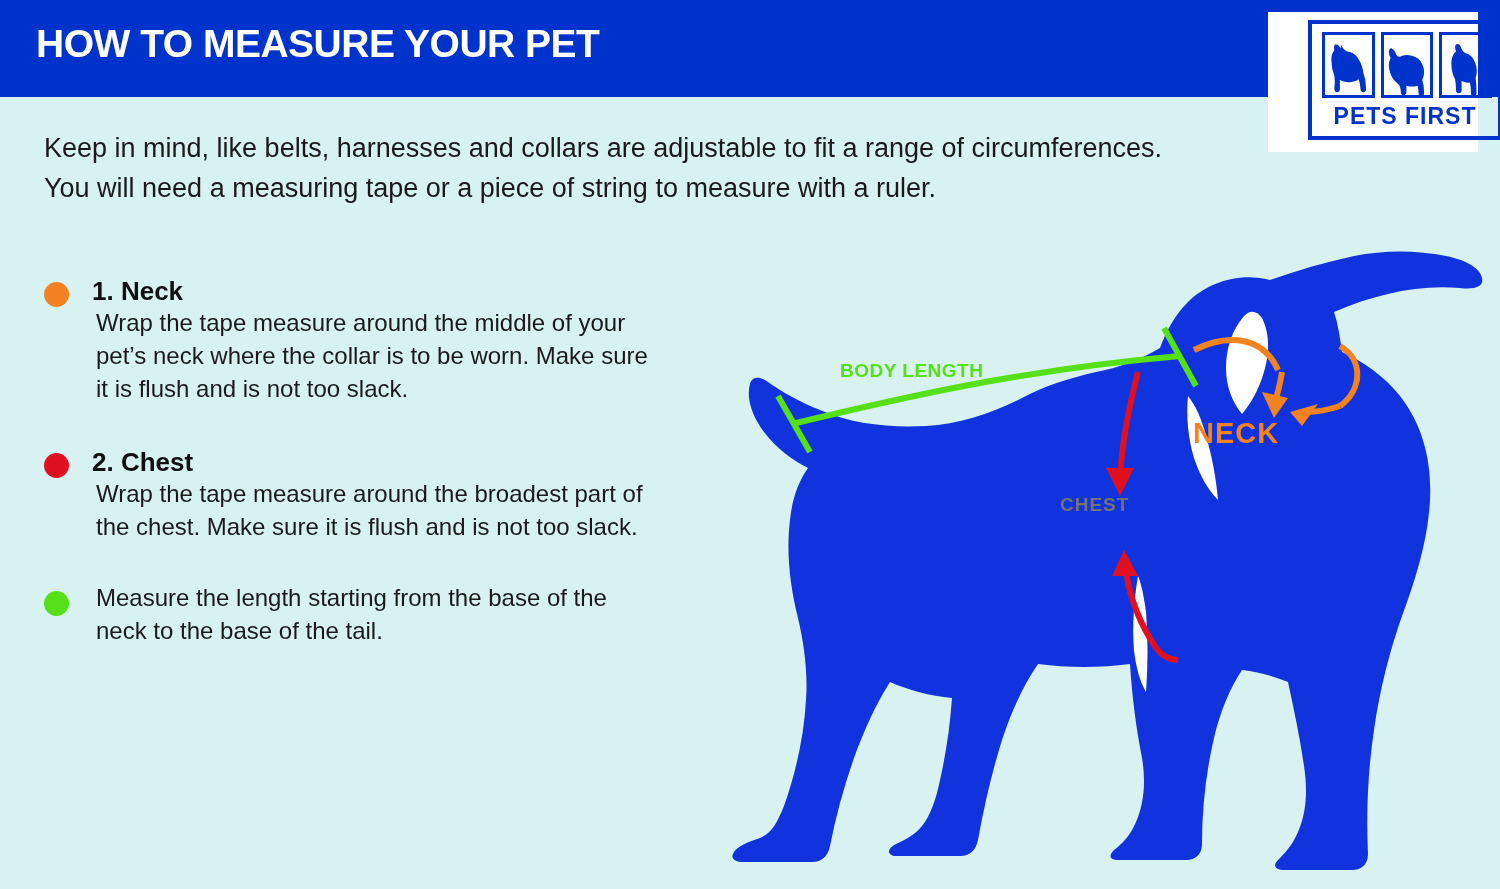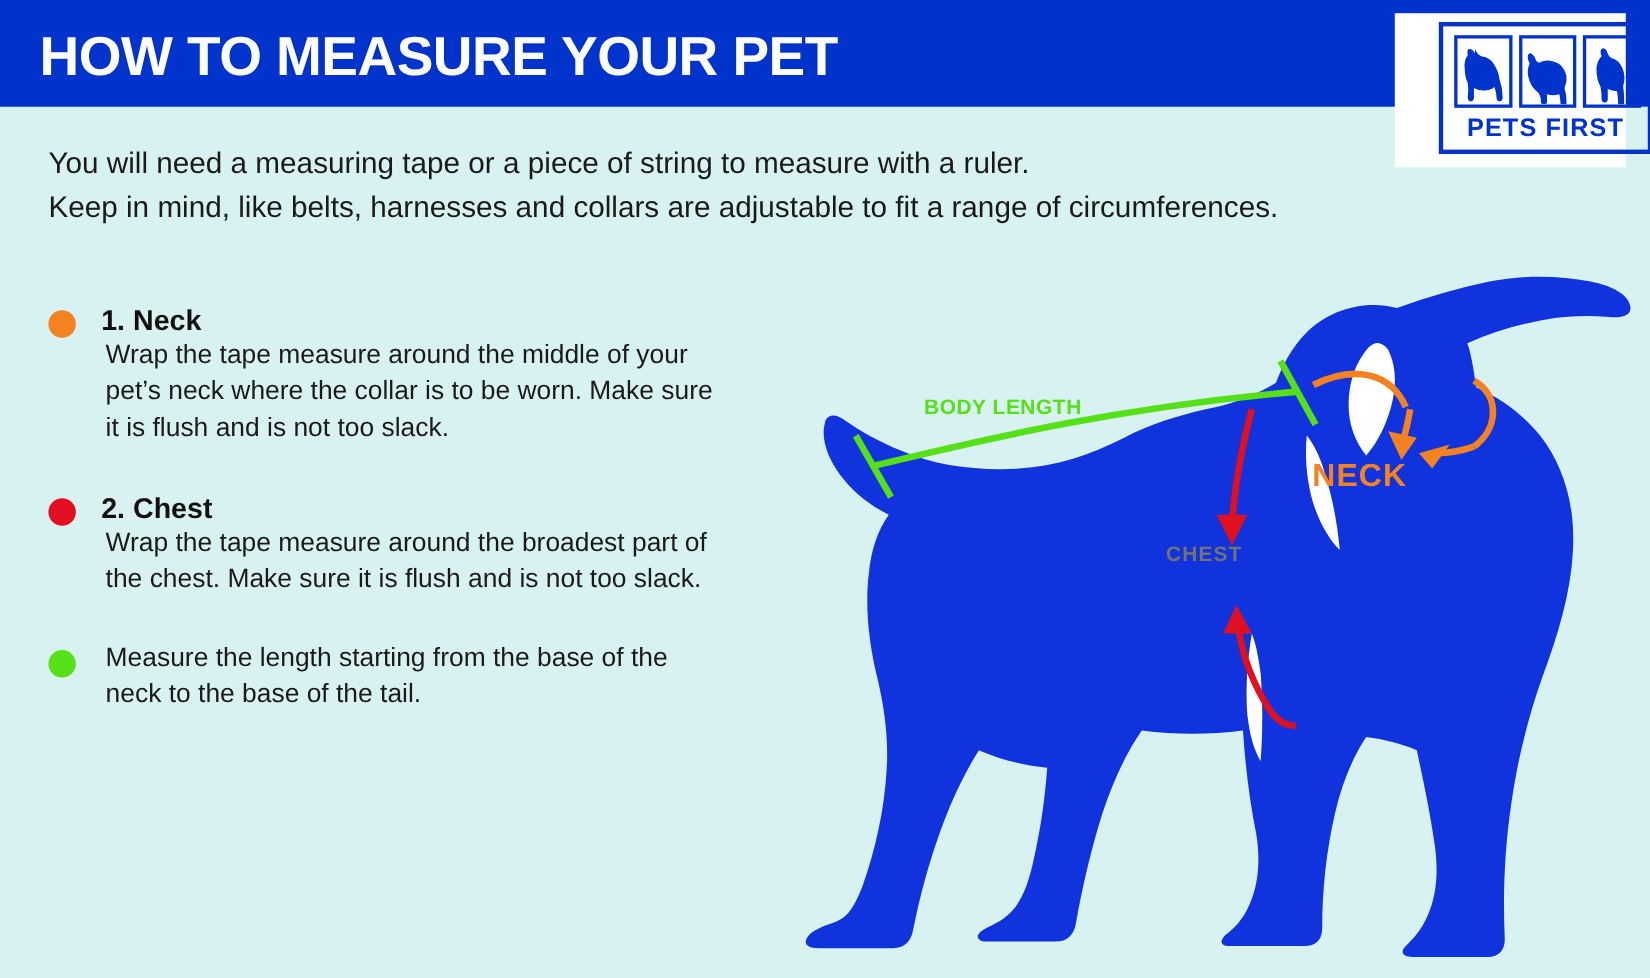--- a/index.html
+++ b/index.html
@@ -21,21 +21,21 @@
     left: 0;
     top: 0;
     width: 1500px;
     height: 97px;
     background: #0033cc;
   }
   .header-title {
     position: absolute;
     left: 36px;
     top: 22px;
-    font-size: 50px;
+    font-size: 39px;
     font-weight: bold;
     color: #ffffff;
     letter-spacing: -0.5px;
     font-family: "Liberation Sans", sans-serif;
     white-space: nowrap;
   }
 
   
   .logo-box {
     position: absolute;
@@ -193,22 +193,22 @@
         <svg width="100%" height="100%" viewBox="0 0 50 56" preserveAspectRatio="xMidYMax meet">
           <path fill="#0033cc" d="M20 4 q-2 -4 -5 -2 q-2 2 0 7 q-5 5 -5 13 q0 10 4 17 q1 5 1 12 q0 3 3 3 q3 0 3 -3 l0 -10 q4 2 9 2 q1 5 1 11 q0 3 3 3 q3 0 3 -3 q0 -9 -1 -16 q3 -10 -1 -18 q-3 -7 -10 -9 q-3 -1 -5 -7 z"></path>
         </svg>
       </div>
     </div>
     <div class="logo-text">PETS FIRST</div>
   </div>
 </div>
 
 <div class="intro">
+  <div>Keep in mind, like belts, harnesses and collars are adjustable to fit a range of circumferences.</div>
   <div>You will need a measuring tape or a piece of string to measure with a ruler.</div>
-  <div>Keep in mind, like belts, harnesses and collars are adjustable to fit a range of circumferences.</div>
 </div>
 
 <div class="steps">
 
   <div class="step">
     <span class="step-dot" style="background:#f58220"></span>
     <div class="step-title">1. Neck</div>
     <div class="step-body">Wrap the tape measure around the middle of your pet’s neck where the collar is to be worn. Make sure it is flush and is not too slack.</div>
   </div>
 

